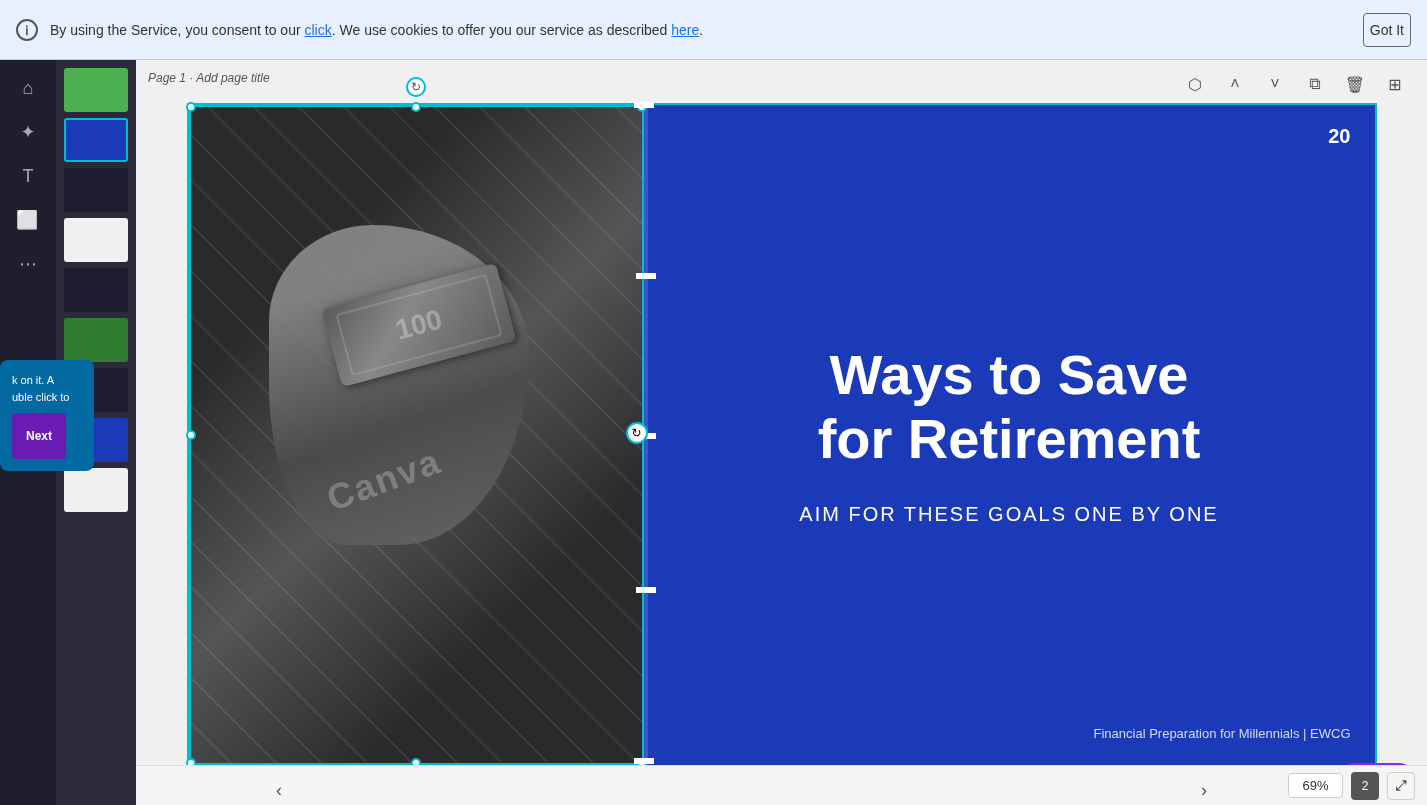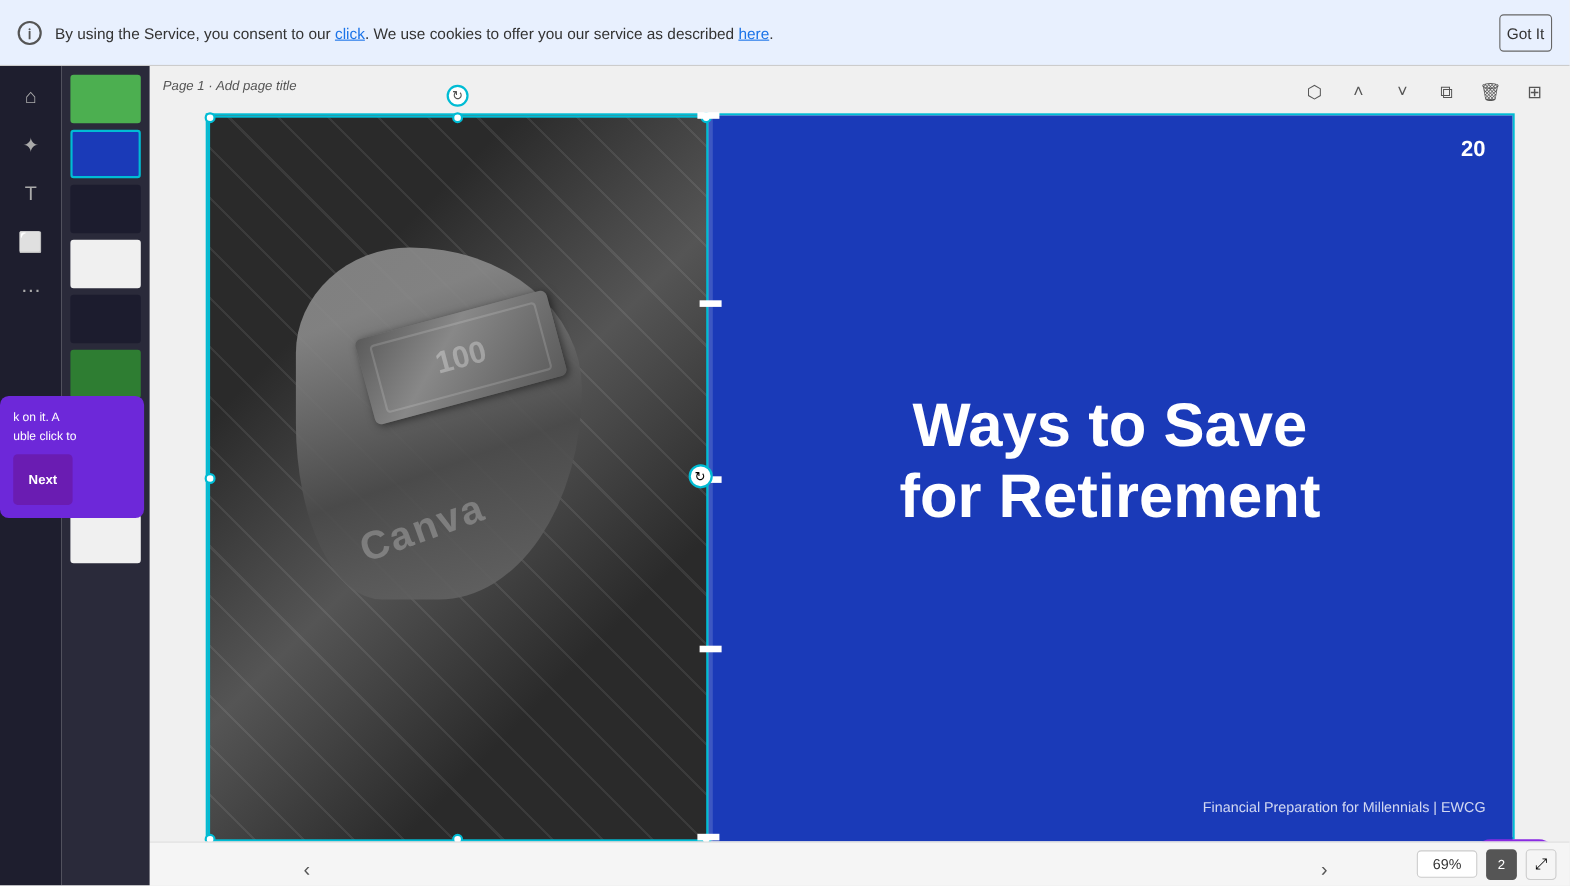--- a/index.html
+++ b/index.html
@@ -186,22 +186,22 @@
       position: absolute; top: -30px; left: 50%;
       transform: translateX(-50%);
       width: 20px; height: 20px;
       background: white; border: 2px solid #00bcd4; border-radius: 50%;
       display: flex; align-items: center; justify-content: center;
       font-size: 12px; color: #555;
     }
 
     
     #tooltip-popup {
-      position: absolute; top: 360px; left: 0; width: 131px;
-      background: #6d28d9; color: white; border-radius: 8px;
+      position: absolute; top: 360px; left: 0; width: 94px;
+      background: #0369a1; color: white; border-radius: 8px;
       padding: 12px; font-size: 11px; line-height: 1.5; z-index: 60;
     }
     #tooltip-popup .next-btn {
       margin-top: 8px; background: #6a1cb2; border: none; color: white;
       padding: 16px 14px; border-radius: 4px; cursor: pointer; font-size: 12px; font-weight: bold;
     }
 
     
     #bottom-bar {
       position: absolute; bottom: 0; left: 136px; right: 0; height: 40px;
@@ -316,20 +316,21 @@
       <div class="rotate-handle">↻</div>
     </div>
 
     <div class="slide-divider"></div>
 
     <div id="slide-right">
       <span class="slide-number">20</span>
       <div class="slide-title">
         <span>Ways to Save</span><br><span>for Retirement</span>
       </div>
+      <div class="slide-subtitle">AIM FOR THESE GOALS ONE BY ONE</div>
       <div class="slide-footer">Financial Preparation for Millennials | EWCG</div>
     </div>
 
     <div class="border-handle bh-top" style="left: 455px; transform: translateX(-50%);"></div>
     <div class="border-handle" style="width:20px; height:6px; top: calc(50% - 160px); left:447px;"></div>
     <div class="border-handle" style="width:20px; height:6px; top:50%; left:447px;"></div>
     <div class="border-handle" style="width:20px; height:6px; bottom: calc(50% - 160px); left:447px;"></div>
     <div class="border-handle bh-bot" style="left: 455px; transform: translateX(-50%);"></div>
 
     <div style="position:absolute; top:50%; left:448px; transform:translate(-50%,-50%);

